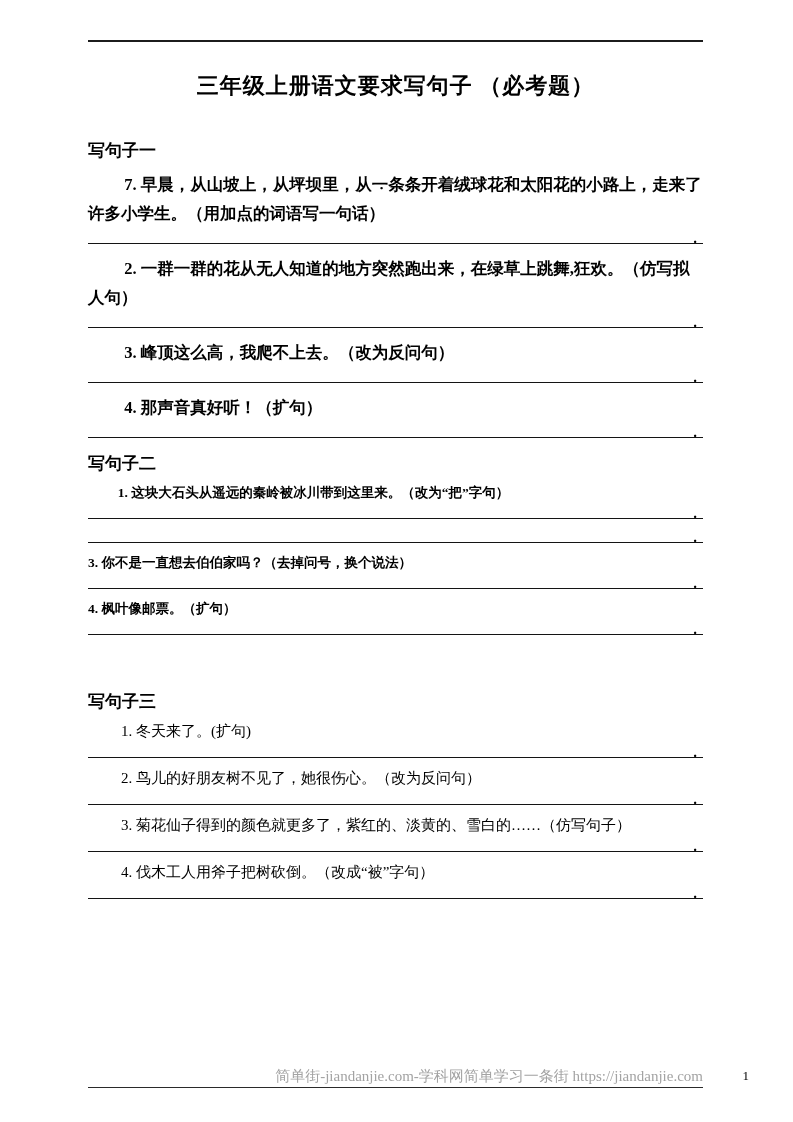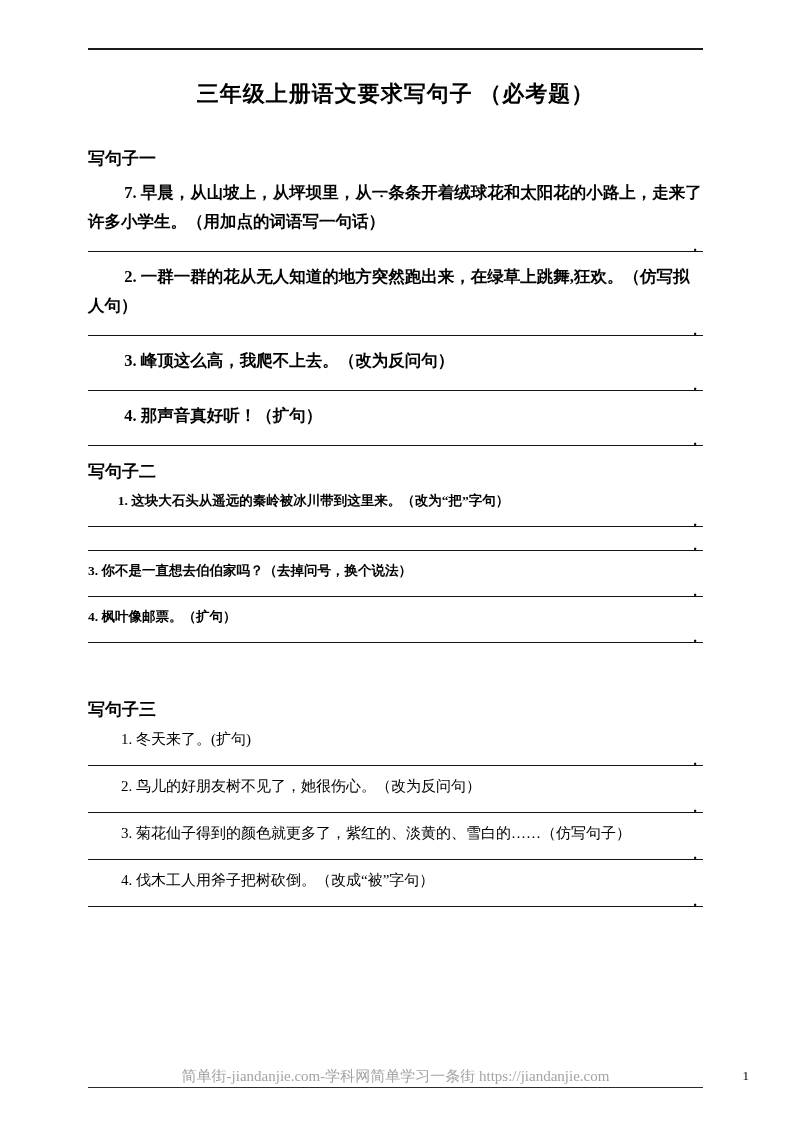--- a/index.html
+++ b/index.html
@@ -9,21 +9,21 @@
     color: #000;
   }
   .page {
     position: relative;
     width: 793px;
     height: 1122px;
     background: #fff;
     overflow: hidden;
     margin: 0 auto;
   }
-  .content { padding: 8px 90px 0 88px; border-radius: 20px; }
+  .content { padding: 0 90px 0 88px; border-radius: 20px; }
 
   .top-rule { border-top: 2px solid #1c1c1c; margin-top: 40px; }
 
   .title {
     margin-top: 28px;
     font-size: 22px;
     line-height: 32px;
     font-weight: bold;
     text-align: center;
     letter-spacing: 1px;
@@ -65,21 +65,21 @@
     left: 50%;
     transform: translateX(-50%);
     top: 1.02em;
     font-size: 9px;
     line-height: 1;
   }
 
   .footer { position: absolute; left: 88px; right: 90px; top: 1066px; }
   .footer-inner {
     border-bottom: 1.6px solid #2a2a2a;
-    text-align: center;
+    text-align: right;
     padding-bottom: 1px;
   }
   .footer-text { color: #a3a3a3; font-size: 15px; line-height: 20px; }
   .page-num { position: absolute; top: 1068px; right: 44px; font-size: 13px; }
 </style>
 </head>
 <body>
 
 <div class="page">
   <div class="content">

